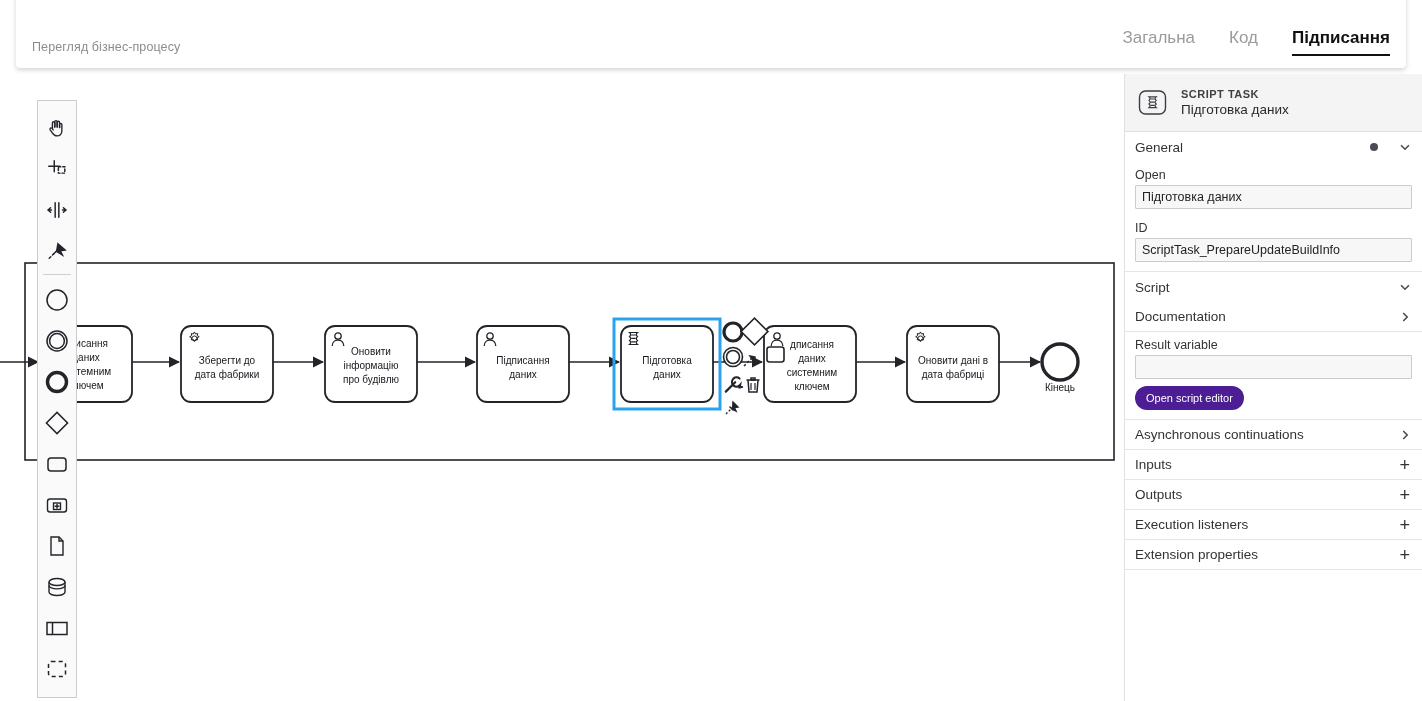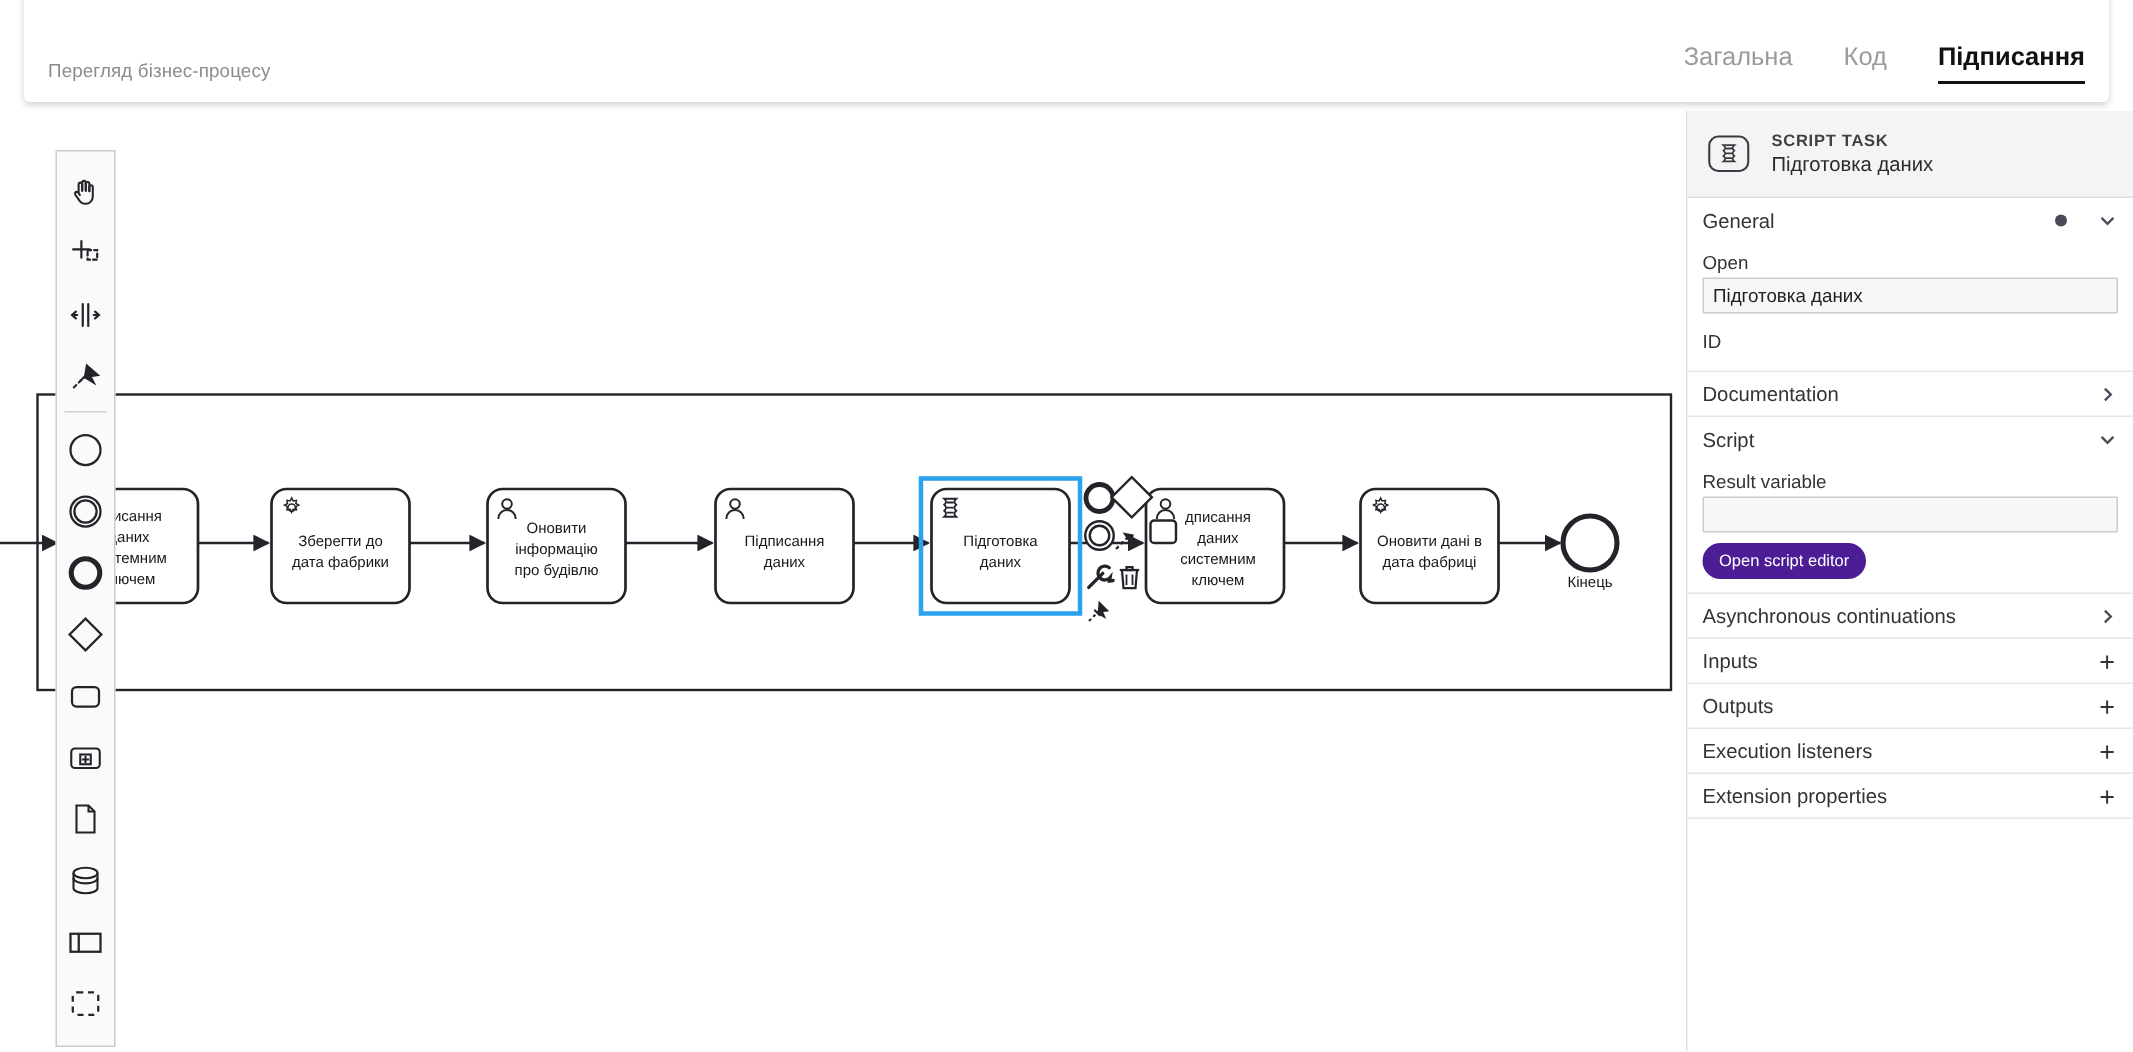--- a/index.html
+++ b/index.html
@@ -357,38 +357,39 @@
       </span>
     </div>
 
     <div class="field">
       <div class="field-label">Open</div>
       <input class="field-input" type="text" value="Підготовка даних" style="">
     </div>
     <div class="spacer-5"></div>
     <div class="field">
       <div class="field-label">ID</div>
+      <input class="field-input" type="text" value="ScriptTask_PrepareUpdateBuildInfo" style="">
     </div>
     <div class="spacer-8"></div>
     <div class="divline"></div>
-
-    <div class="grp-row">
-      <span class="grp-title">Documentation</span>
-      <svg class="chev" viewBox="0 0 16 16" fill="none" stroke="#4a4a58" stroke-width="1.8">
-          <path d="M6 3.5 L10.5 8 L6 12.5"></path>
-        </svg>
-    </div>
 
     <div class="grp-row noborder">
       <span class="grp-title">Script</span>
       <svg class="chev" viewBox="0 0 16 16" fill="none" stroke="#4a4a58" stroke-width="1.8">
           <path d="M3.5 6 L8 10.5 L12.5 6"></path>
         </svg>
     </div>
 
+    <div class="grp-row">
+      <span class="grp-title">Documentation</span>
+      <svg class="chev" viewBox="0 0 16 16" fill="none" stroke="#4a4a58" stroke-width="1.8">
+          <path d="M6 3.5 L10.5 8 L6 12.5"></path>
+        </svg>
+    </div>
+
     <div class="field">
       <div class="field-label">Result variable</div>
       <input class="field-input" type="text" value="" style="">
     </div>
     <div class="field" style="padding-top:7px;">
       <button class="btn-primary">Open script editor</button>
     </div>
     <div class="spacer-8"></div>
     <div class="divline"></div>
 

